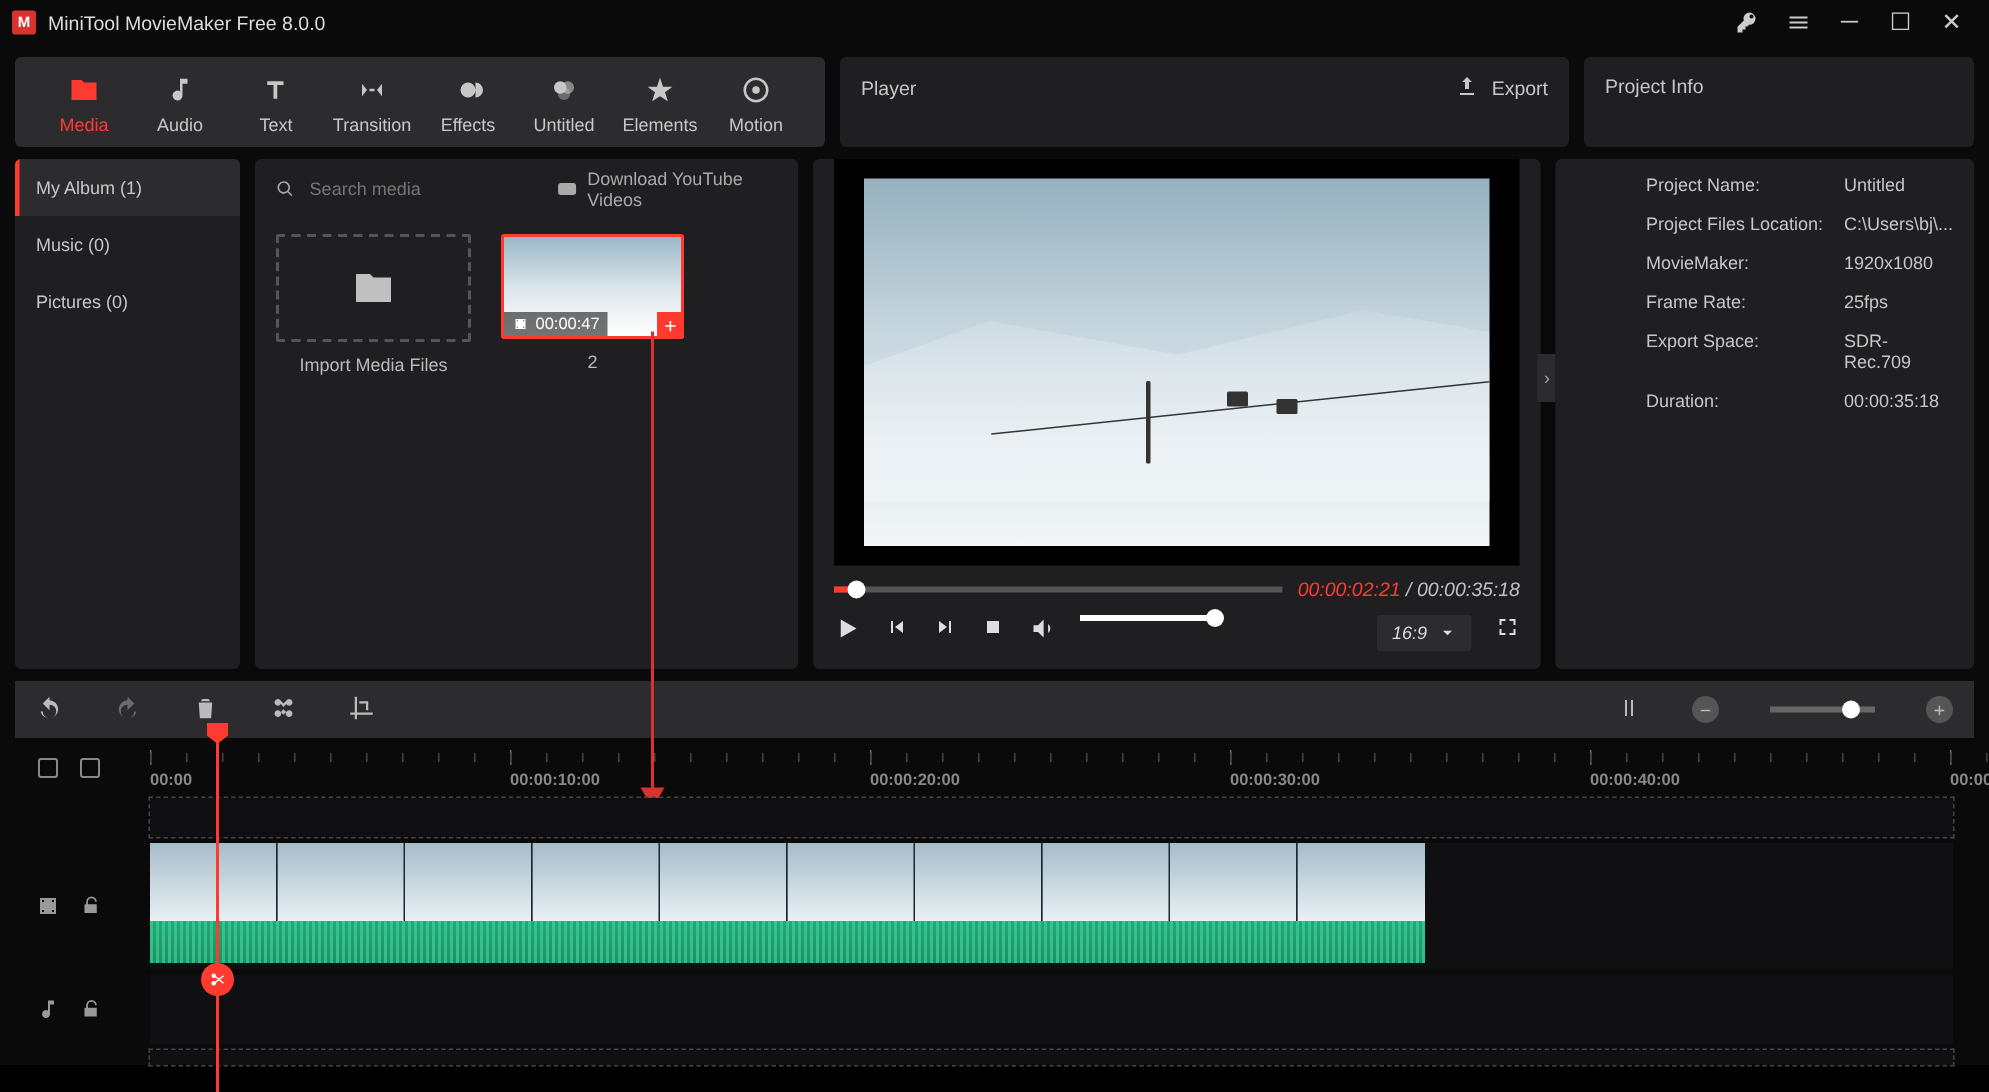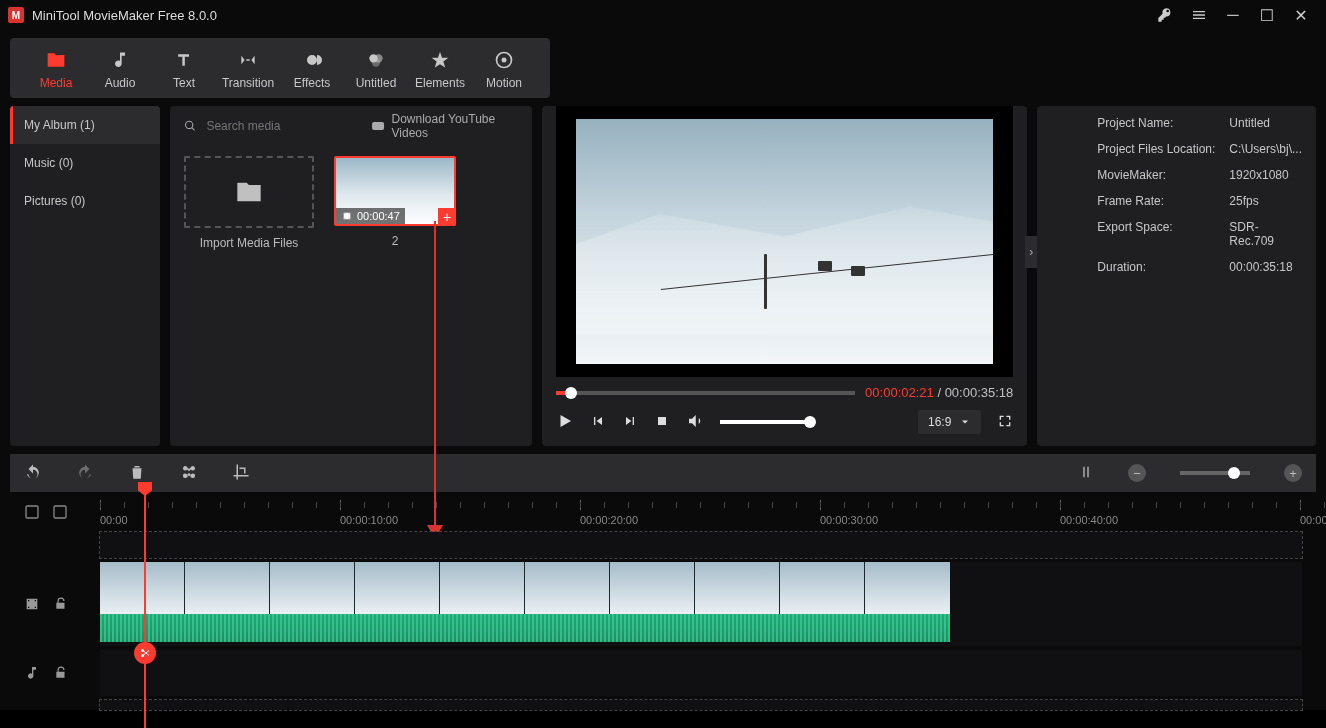--- a/index.html
+++ b/index.html
@@ -45,38 +45,38 @@
 .player-card.body { display:flex; flex-direction:column; padding:0 14px 12px 14px; }
 .viewport { flex:1; background:#000; display:flex; align-items:center; justify-content:center; padding:10px 20px; }
 .frame { width:440px; height:245px; background:linear-gradient(180deg,#96b1bf 0%,#c5d5de 40%,#f2f6f8 100%); position:relative; overflow:hidden; }
 .frame .hill { position:absolute; bottom:30px; left:0; right:0; height:150px; background:linear-gradient(180deg,transparent,#eef3f6); clip-path:polygon(0 40%,20% 20%,50% 35%,80% 15%,100% 25%,100% 100%,0 100%); }
 .frame .cable { position:absolute; left:20%; right:0; top:55%; border-top:1px solid #333; transform:rotate(-6deg); transform-origin:right; }
 .gond { width:14px; height:10px; background:#333; position:absolute; border-radius:1px; }
 .scrub { display:flex; align-items:center; gap:10px; padding-top:8px; }
 .scrub .bar { flex:1; height:4px; background:#555; position:relative; }
 .scrub .dot { width:12px; height:12px; background:#fff; border-radius:50%; position:absolute; top:-4px; left:3%; }
 .tcode { color:#ff3b30; }
-.controls { display:flex; align-items:center; gap:16px; padding-top:10px; color:#ddd; }
+.controls { display:flex; gap:16px; padding-top:10px; color:#ddd; }
 .controls .sp { flex:1; }
 .vol { width:90px; height:4px; background:#fff; position:relative; }
 .vol::after { content:""; position:absolute; right:-6px; top:-4px; width:12px; height:12px; border-radius:50%; background:#fff; }
 .ratio { display:flex; align-items:center; gap:8px; background:#2c2c2e; padding:5px 10px; font-size:12px; border-radius:2px; }
 
 .info-body { padding:4px 14px 14px 14px; font-size:12px; position:relative; }
 .info-row { display:flex; padding:6px 0; color:#c7c7c7; }
 .info-row .k { flex:0 0 132px;margin-left:46px; }
 .collapse-tab { position:absolute; left:-12px; top:130px; width:12px; height:32px; background:#2c2c2e; display:flex; align-items:center; justify-content:center; font-size:12px; color:#aaa; }
 
 
 .timeline-wrap { background:#0a0a0a; }
 .tl-tools { height:38px; background:#2c2c2e; margin:0 10px; display:flex; align-items:center; padding:0 14px; gap:34px; color:#bbb; }
 .tl-tools .sp { flex:1; }
 .zoom { width:70px; height:4px; background:#666; position:relative; }
 .zoom .h { position:absolute; right:10px; top:-4px; width:12px; height:12px; background:#fff; border-radius:50%; }
-.ruler { display:flex; align-items:flex-start; color:#888; font-size:11px; padding:8px 14px 6px 14px; gap:8px; margin:0 10px; position:relative; height:40px; }
+.ruler { display:flex; align-items:flex-start; color:#888; font-size:11px; padding:8px 14px 6px 14px; gap:8px; margin:0 10px; position:relative; height:40px;font-weight:bold; }
 .ruler .gutter { flex:0 0 68px; display:flex; gap:12px; padding-top:4px;}
 .ruler .ticks { flex:1; position:relative; height:30px; }
 .tick { position:absolute; top:0; }
 .tick .l { position:absolute; top:14px; left:0; white-space:nowrap; }
 .tick::before { content:""; position:absolute; left:0; top:0; width:1px; height:10px; background:#666;}
 .minor { position:absolute; top:2px; width:1px; height:6px; background:#444; }
 .tracks { margin:0 10px; padding:0 14px; }
 .track { display:flex; gap:8px; align-items:stretch; min-height:60px; margin-bottom:4px; }
 .track .headcol { flex:0 0 68px; display:flex; align-items:center; gap:14px; color:#999; }
 .track .lane { flex:1; position:relative; background:#101012; }
@@ -167,21 +167,37 @@
     </div>
     <div class="tab">
       <svg width="20" height="20" viewBox="0 0 24 24">
           <circle cx="12" cy="12" r="9" fill="none" stroke="currentColor" stroke-width="2"></circle>
           <circle cx="12" cy="12" r="3"></circle>
         </svg>
       <span>Motion</span>
     </div>
   </div>
 
-
+  <div class="player-card">
+    <div class="card-head">
+      <span>Player</span>
+      <span style="display:flex;align-items:center;gap:8px;">
+        <svg width="16" height="16" viewBox="0 0 24 24">
+            <path d="M5 20h14v-2H5zM12 2l-5 5h3v7h4V7h3z"></path>
+          </svg>
+        <span>Export</span>
+      </span>
+    </div>
+  </div>
+
+  <div class="info-card">
+    <div class="card-head">
+        <span>Project Info</span>
+      </div>
+  </div>
 </div>
 
 <div class="mid-row">
 
   <div class="sidebar">
     <div class="item active">My Album (1)</div>
     <div class="item">Music (0)</div>
     <div class="item">Pictures (0)</div>
   </div>
 
@@ -215,21 +231,21 @@
               </svg>
             <span>00:00:47</span>
           </div>
           <div class="add">+</div>
         </div>
         <div class="label">2</div>
       </div>
     </div>
   </div>
 
-  <div class="player-card body" style="flex:1;">
+  <div class="player-card body" style="flex:1;font-style:italic;">
     <div class="viewport">
       <div class="frame">
         <div class="hill"></div>
         <div class="cable"></div>
         <div class="gond" style="top:58%;left:58%;"></div>
         <div class="gond" style="top:60%;left:66%;"></div>
         <div class="gond" style="top:55%;left:45%;width:3px;height:55px;background:#333;"></div>
       </div>
     </div>
     <div class="scrub">

